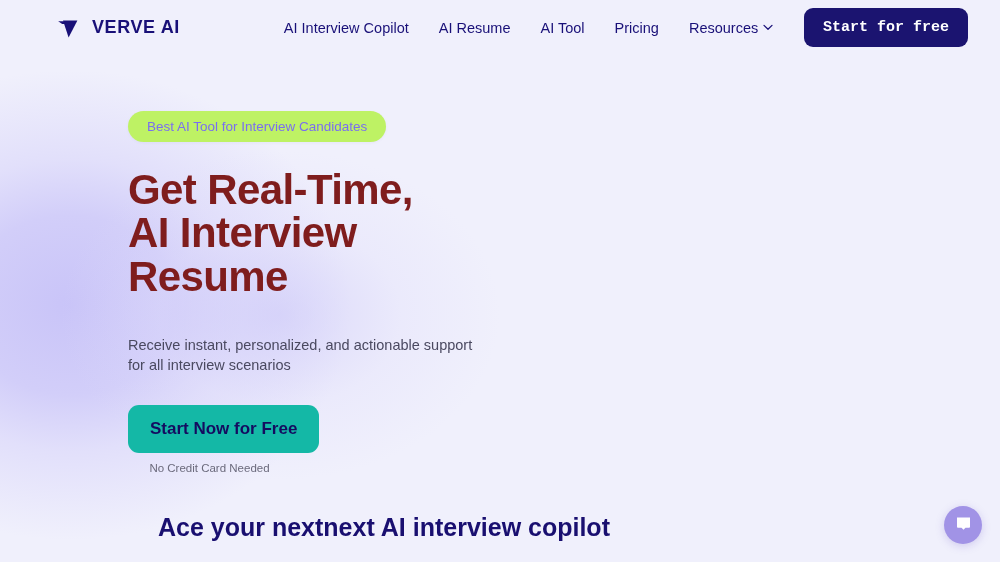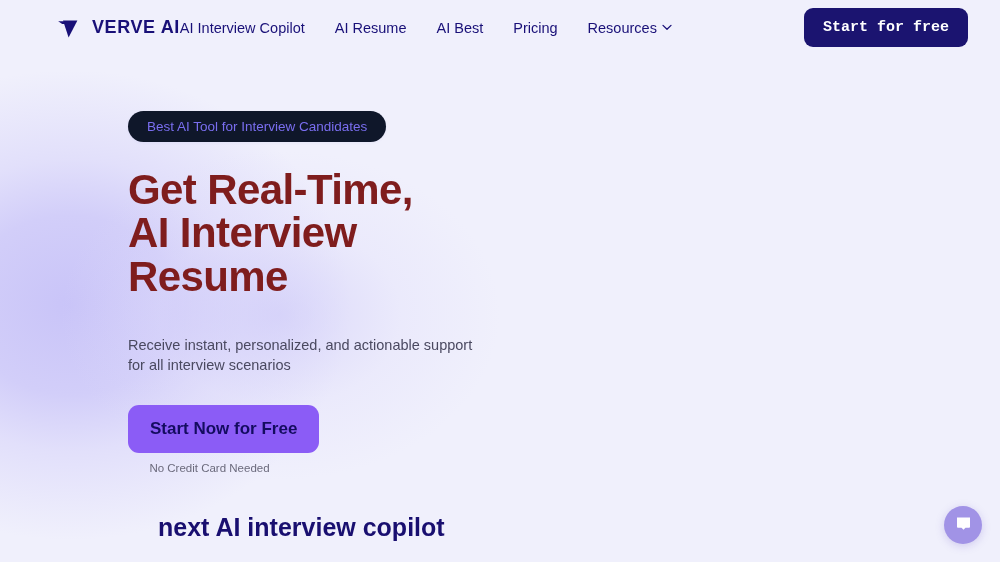--- a/index.html
+++ b/index.html
@@ -49,20 +49,21 @@
   }
   .logo-mark { width:26px; height:26px; display:block; }
   .brand-name {
     font-size:18px; font-weight:bold;
     letter-spacing:0.6px;
     color:#191078;
   }
   .nav-links {
     display:flex; align-items:center;
     gap:30px;
+    margin-left:104px;
   }
   .nav-link {
     font-size:14.5px;
     color:#191078;
     cursor:pointer;
     white-space:nowrap;
     display:flex; align-items:center; gap:5px;
   }
   .chev { display:block; }
   .nav-cta {
@@ -80,21 +81,21 @@
 
   
   .hero {
     position:relative;
     z-index:4;
     padding-left:128px;
     padding-top:56px;
   }
   .badge {
     display:inline-block;
-    background:#0f172a;
+    background:#bef264;
     color:#7a6ef0;
     font-size:13.5px;
     padding:8px 19px;
     border-radius:999px;
     box-shadow:0 1px 3px rgba(90,80,190,0.06);
   }
   h1.headline {
     margin-top:26px;
     font-size:42px;
     line-height:1.03;
@@ -105,21 +106,21 @@
   .sub {
     margin-top:37px;
     font-size:14.5px;
     line-height:1.42;
     color:#4a4960;
     max-width:380px;
   }
   .cta-yellow {
     margin-top:29px;
     display:inline-block;
-    background:#8b5cf6;
+    background:#14b8a6;
     color:#140c60;
     font-size:17px;
     font-weight:bold;
     border:none;
     border-radius:11px;
     padding:14px 22px;
     cursor:pointer;
     font-family:"Liberation Sans", sans-serif;
   }
   .note {
@@ -206,21 +207,21 @@
     </div>
 
     <nav class="nav-links">
       <span class="nav-link">
         <span>AI Interview Copilot</span>
       </span>
       <span class="nav-link">
         <span>AI Resume</span>
       </span>
       <span class="nav-link">
-        <span>AI Best</span>
+        <span>AI Tool</span>
       </span>
       <span class="nav-link">
         <span>Pricing</span>
       </span>
       <span class="nav-link">
         <span>Resources</span>
         <span>
           <svg class="chev" width="10" height="7" viewBox="0 0 10 7" xmlns="http://www.w3.org/2000/svg">
             <path d="M1 1.4 L5 5.2 L9 1.4" stroke="#191078" stroke-width="1.3" fill="none" stroke-linecap="round" stroke-linejoin="round"></path>
           </svg>
@@ -245,20 +246,21 @@
       <span>Receive instant, personalized, and actionable support</span><br>
       <span>for all interview scenarios</span>
     </p>
 
     <button class="cta-yellow">Start Now for Free</button>
     <div class="note">No Credit Card Needed</div>
   </section>
 
   <div class="banner">
     <div class="banner-inner">
+      <span class="banner-static">Ace your next</span>
       <span class="banner-static">next AI interview copilot</span>
     </div>
   </div>
 
   <button class="chat-btn">
     <span>
       <svg width="17" height="17" viewBox="0 0 17 17" xmlns="http://www.w3.org/2000/svg">
         <path d="M2 2.6 h13 v9.2 a0.9 0.9 0 0 1 -0.9 0.9 h-3.6 l-2 2.1 l-2 -2.1 h-3.6 a0.9 0.9 0 0 1 -0.9 -0.9 z" fill="#ffffff"></path>
       </svg>
     </span>

